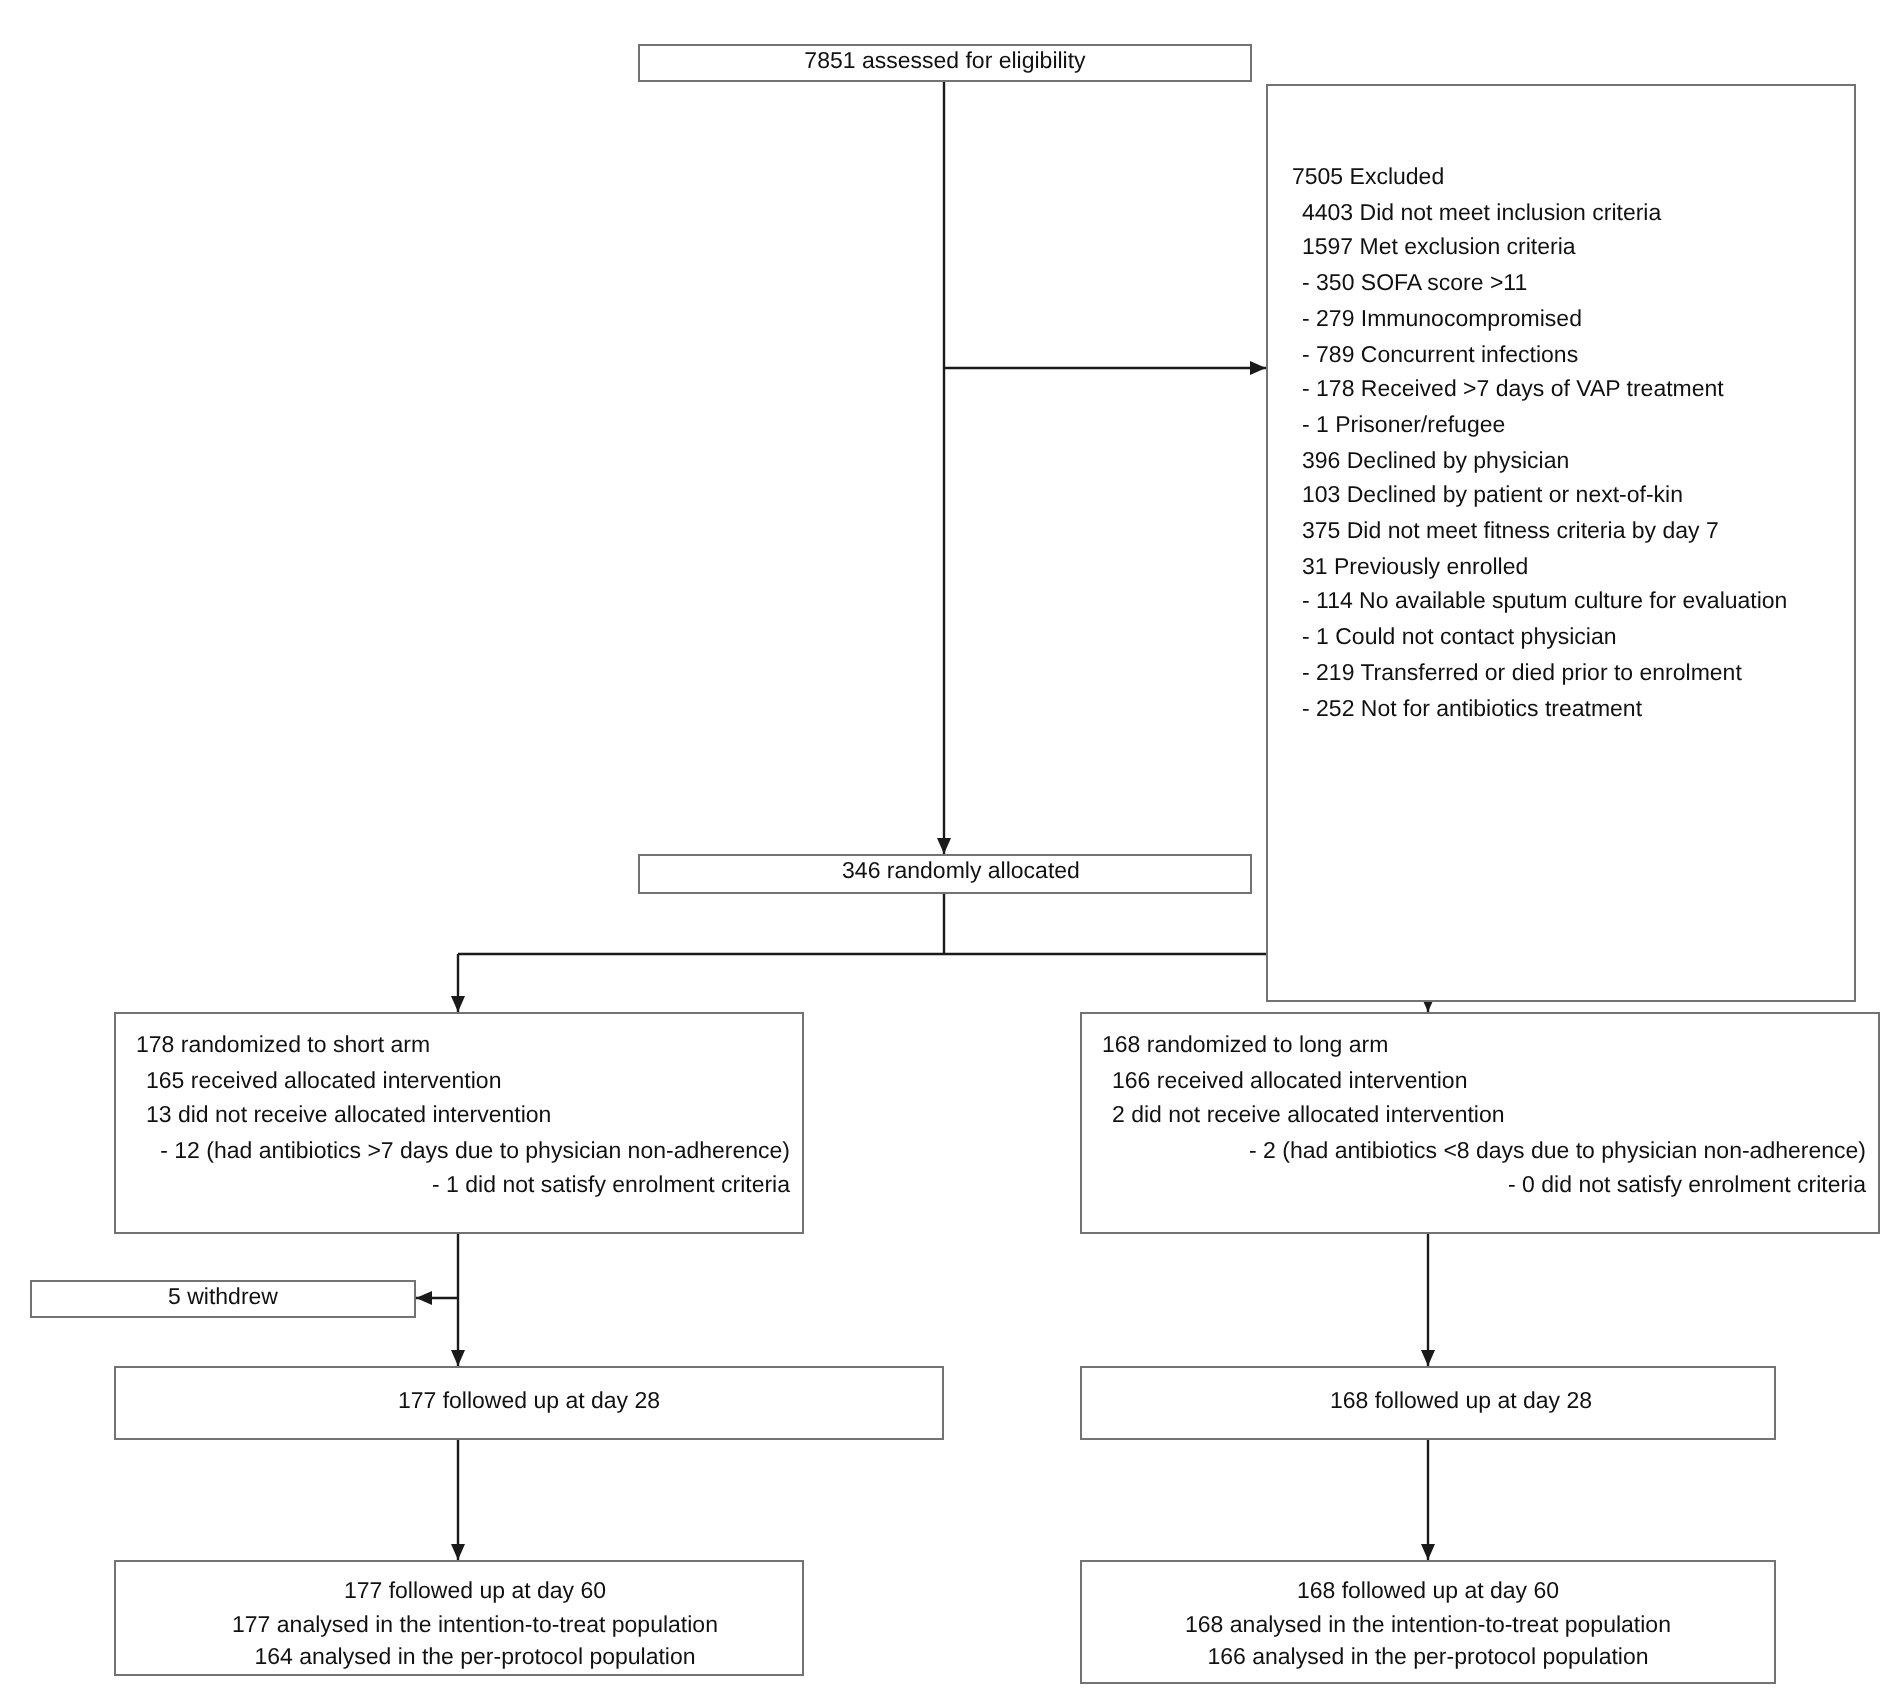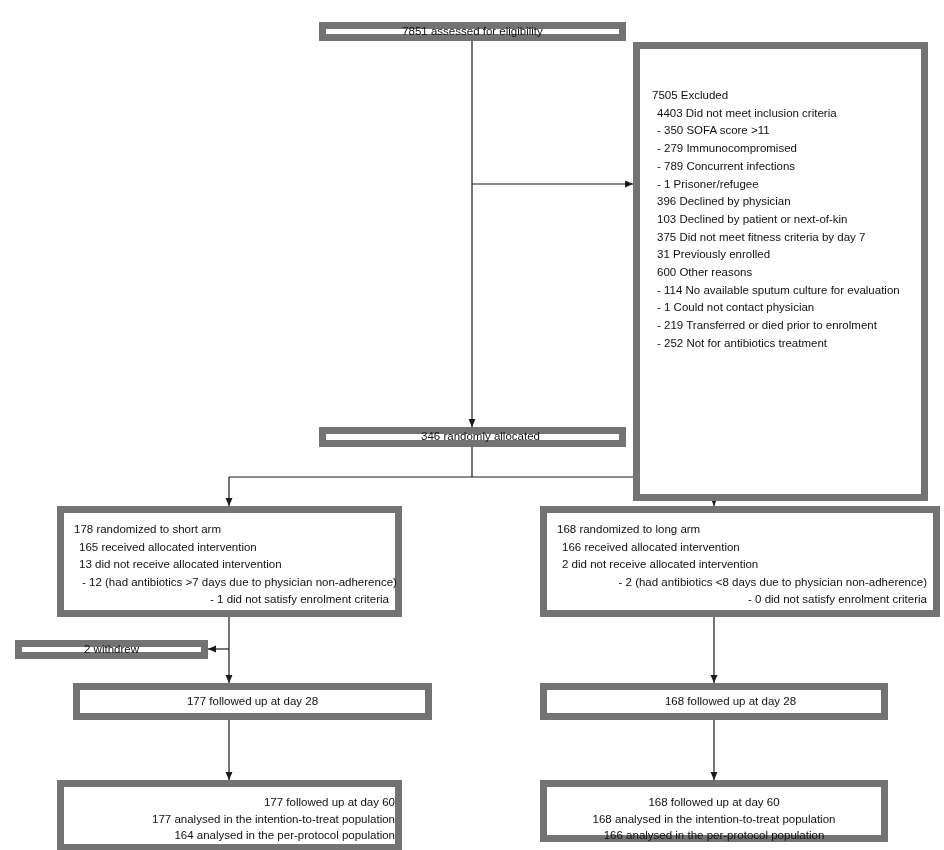--- a/index.html
+++ b/index.html
@@ -13,40 +13,40 @@
     overflow: hidden;
   }
   #connectors {
     position: absolute;
     left: 0; top: 0;
     width: 944px; height: 850px;
   }
   .box {
     position: absolute;
     background: #ffffff;
-    border: 7px solid #737373;
+    border: 1px solid #737373;
     box-sizing: border-box;
     font-size: 11.5px;
     line-height: 17.6px;
   }
   .center-one {
     display: flex;
     align-items: center;
     justify-content: center;
     text-align: center;
   }
   .box-eligibility { left: 319px; top: 22px;  width: 307px; height: 19px; }
   .box-excluded    { left: 633px; top: 42px;  width: 295px; height: 459px; padding: 38px 8px 0 12px; line-height: 17.7px; }
   .box-allocated   { left: 319px; top: 427px; width: 307px; height: 20px; padding-left: 16px; }
   .box-short-arm   { left: 57px;  top: 506px; width: 345px; height: 111px; padding: 8px 6px 0 10px; }
   .box-long-arm    { left: 540px; top: 506px; width: 400px; height: 111px; padding: 8px 6px 0 10px; }
   .box-withdrew    { left: 15px;  top: 640px; width: 193px; height: 19px; }
-  .box-short-d28   { left: 57px;  top: 683px; width: 359px; height: 37px; margin-left: 16px; }
+  .box-short-d28   { left: 57px;  top: 683px; width: 415px; height: 37px; }
   .box-long-d28    { left: 540px; top: 683px; width: 348px; height: 37px; padding-left: 33px; }
-  .box-short-d60   { left: 57px;  top: 780px; width: 345px; height: 71px; padding-top: 7px; text-align: right; line-height: 16.5px; padding-left: 16px; }
+  .box-short-d60   { left: 57px;  top: 780px; width: 345px; height: 58px; padding-top: 7px; text-align: center; line-height: 16.5px; padding-left: 16px; }
   .box-long-d60    { left: 540px; top: 780px; width: 348px; height: 62px; padding-top: 7px; text-align: center; line-height: 16.5px; }
   .ln       { white-space: nowrap; }
   .ln.sub   { padding-left: 5px; }
   .ln.dash  { padding-left: 8px; text-align: right; }
 </style>
 </head>
 <body>
 
 <div id="canvas">
 
@@ -80,29 +80,30 @@
     </g>
   </svg>
 
   <div class="box box-eligibility center-one">
     <span>7851 assessed for eligibility</span>
   </div>
 
   <div class="box box-excluded">
     <div class="ln">7505 Excluded</div>
     <div class="ln sub">4403 Did not meet inclusion criteria</div>
+    <div class="ln sub">1597 Met exclusion criteria</div>
     <div class="ln sub">- 350 SOFA score &gt;11</div>
     <div class="ln sub">- 279 Immunocompromised</div>
     <div class="ln sub">- 789 Concurrent infections</div>
+    <div class="ln sub">- 178 Received &gt;7 days of VAP treatment</div>
     <div class="ln sub">- 1 Prisoner/refugee</div>
     <div class="ln sub">396 Declined by physician</div>
     <div class="ln sub">103 Declined by patient or next-of-kin</div>
     <div class="ln sub">375 Did not meet fitness criteria by day 7</div>
     <div class="ln sub">31 Previously enrolled</div>
-    <div class="ln sub">600 Other reasons</div>
     <div class="ln sub">- 114 No available sputum culture for evaluation</div>
     <div class="ln sub">- 1 Could not contact physician</div>
     <div class="ln sub">- 219 Transferred or died prior to enrolment</div>
     <div class="ln sub">- 252 Not for antibiotics treatment</div>
   </div>
 
   <div class="box box-allocated center-one">
     <span>346 randomly allocated</span>
   </div>
 
@@ -116,21 +117,21 @@
 
   <div class="box box-long-arm">
     <div class="ln">168 randomized to long arm</div>
     <div class="ln sub">166 received allocated intervention</div>
     <div class="ln sub">2 did not receive allocated intervention</div>
     <div class="ln dash">- 2 (had antibiotics &lt;8 days due to physician non-adherence)</div>
     <div class="ln dash">- 0 did not satisfy enrolment criteria</div>
   </div>
 
   <div class="box box-withdrew center-one">
-    <span>2 withdrew</span>
+    <span>5 withdrew</span>
   </div>
 
   <div class="box box-short-d28 center-one">
     <span>177 followed up at day 28</span>
   </div>
   <div class="box box-long-d28 center-one">
     <span>168 followed up at day 28</span>
   </div>
 
   <div class="box box-short-d60">

